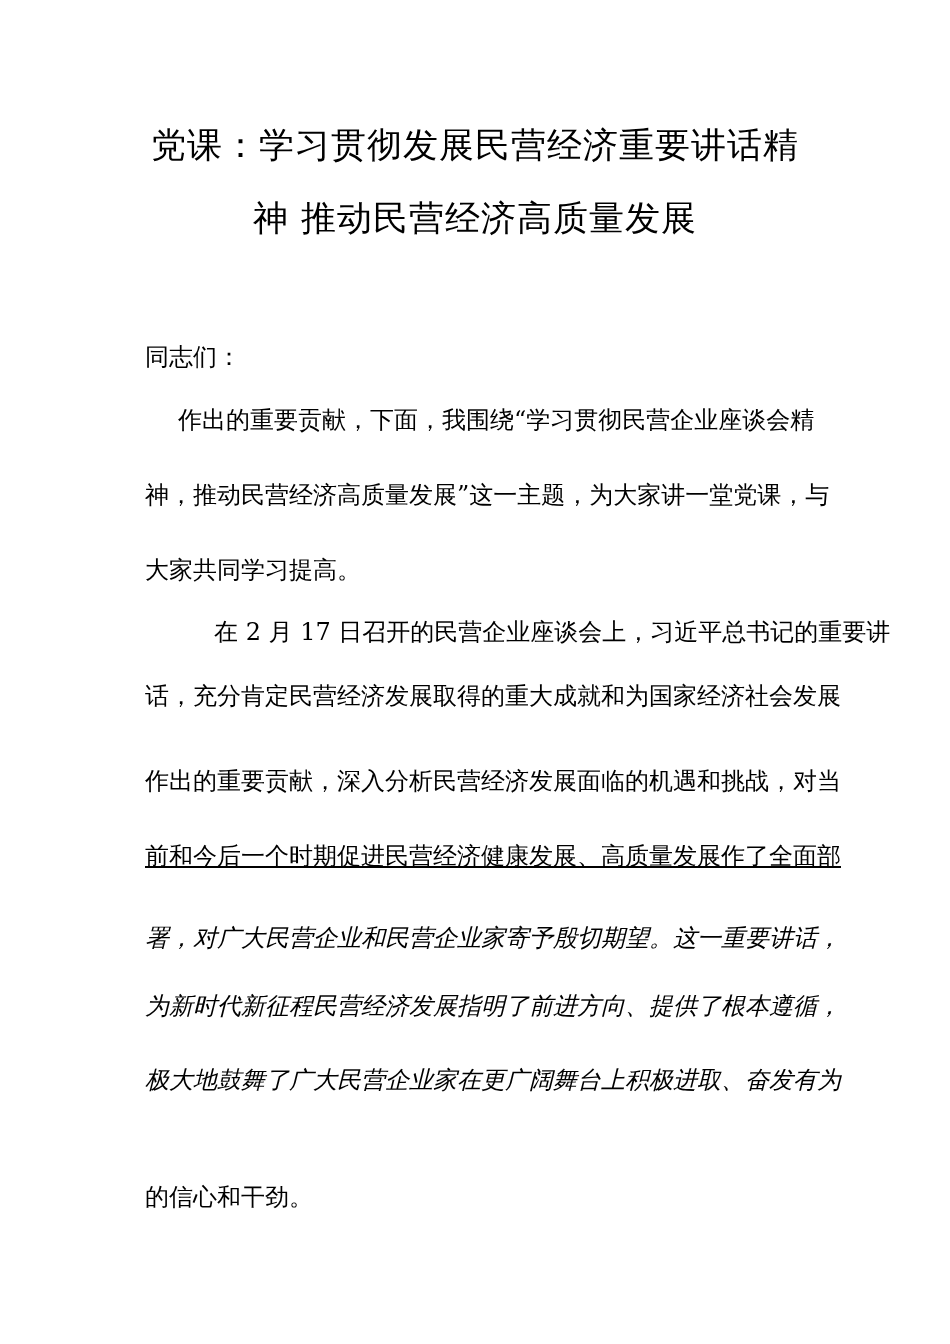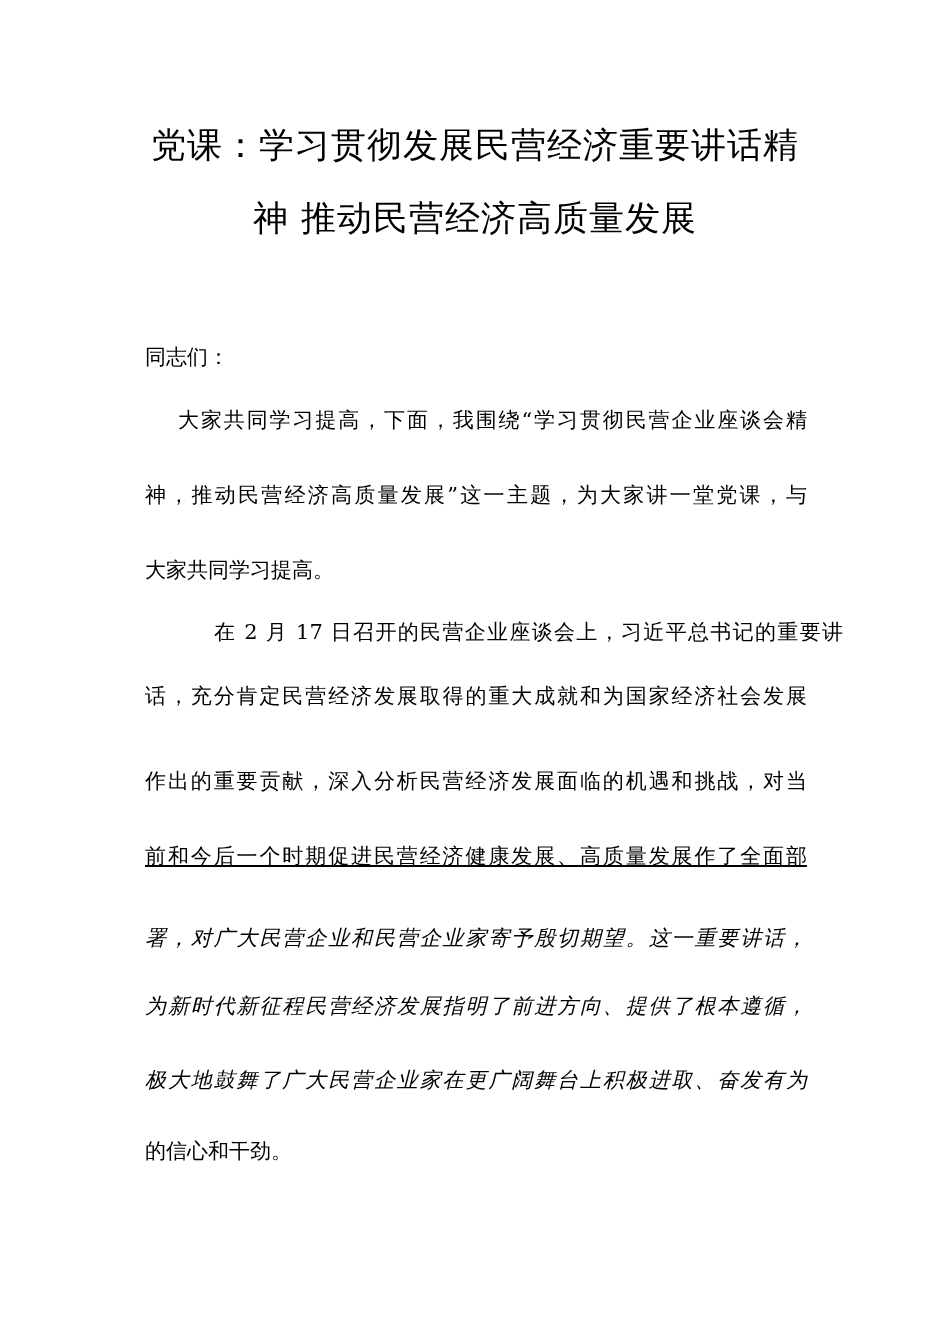--- a/index.html
+++ b/index.html
@@ -1,44 +1,44 @@
 <!DOCTYPE html>
 <html><head>
 <meta charset="utf-8">
 <style>
   html, body { margin: 0; padding: 0; background: #ffffff; }
   body { width: 950px; height: 1344px; position: relative; overflow: hidden;
          font-family: "DejaVu Serif", "Liberation Serif", serif; color: #000; }
   .title-line { position: absolute; left: 0; width: 950px; text-align: center;
                 font-size: 35px; line-height: 40px; white-space: nowrap; letter-spacing: 1px; }
-  .line { position: absolute; left: 145px; width: 662px; font-size: 21px; line-height: 28px;
+  .line { position: absolute; left: 145px; width: 662px; font-size: 24px; line-height: 28px;
           white-space: nowrap; text-align: justify; text-align-last: justify; }
   .line.last { text-align-last: left; }
   .line.indent { left: 178px; width: 629px; }
 </style>
 </head>
 <body>
 
 <div>
   <h1 style="margin:0;font-weight:normal;">
     <div class="title-line" style="top:125px;">党课：学习贯彻发展民营经济重要讲话精</div>
     <div class="title-line" style="top:198px;">神  推动民营经济高质量发展</div>
   </h1>
 
   <div class="line last" style="top:343px;">同志们：</div>
 
   <div>
-    <div class="line indent" style="top:406px;">大家共同学习提高，下面，我围绕“学习贯彻民营企业座谈会精</div>
+    <div class="line indent" style="top:406px;">作出的重要贡献，下面，我围绕“学习贯彻民营企业座谈会精</div>
     <div class="line" style="top:481px;">神，推动民营经济高质量发展”这一主题，为大家讲一堂党课，与</div>
     <div class="line last" style="top:556px;">大家共同学习提高。</div>
   </div>
 
   <div>
     <div class="line indent" style="top:618px;margin-left:36px;">在 2 月 17 日召开的民营企业座谈会上，习近平总书记的重要讲</div>
     <div class="line" style="top:682px;">话，充分肯定民营经济发展取得的重大成就和为国家经济社会发展</div>
     <div class="line" style="top:767px;">作出的重要贡献，深入分析民营经济发展面临的机遇和挑战，对当</div>
     <div class="line" style="top:842px;text-decoration:underline;">前和今后一个时期促进民营经济健康发展、高质量发展作了全面部</div>
     <div class="line" style="top:924px;font-style:italic;">署，对广大民营企业和民营企业家寄予殷切期望。这一重要讲话，</div>
     <div class="line" style="top:992px;font-style:italic;">为新时代新征程民营经济发展指明了前进方向、提供了根本遵循，</div>
     <div class="line" style="top:1066px;font-style:italic;">极大地鼓舞了广大民营企业家在更广阔舞台上积极进取、奋发有为</div>
-    <div class="line last" style="top:1139px;font-family:Liberation Mono, monospace;">的信心和干劲。</div>
+    <div class="line last" style="top:1183px;">的信心和干劲。</div>
   </div>
 </div>
 
 </body></html>

